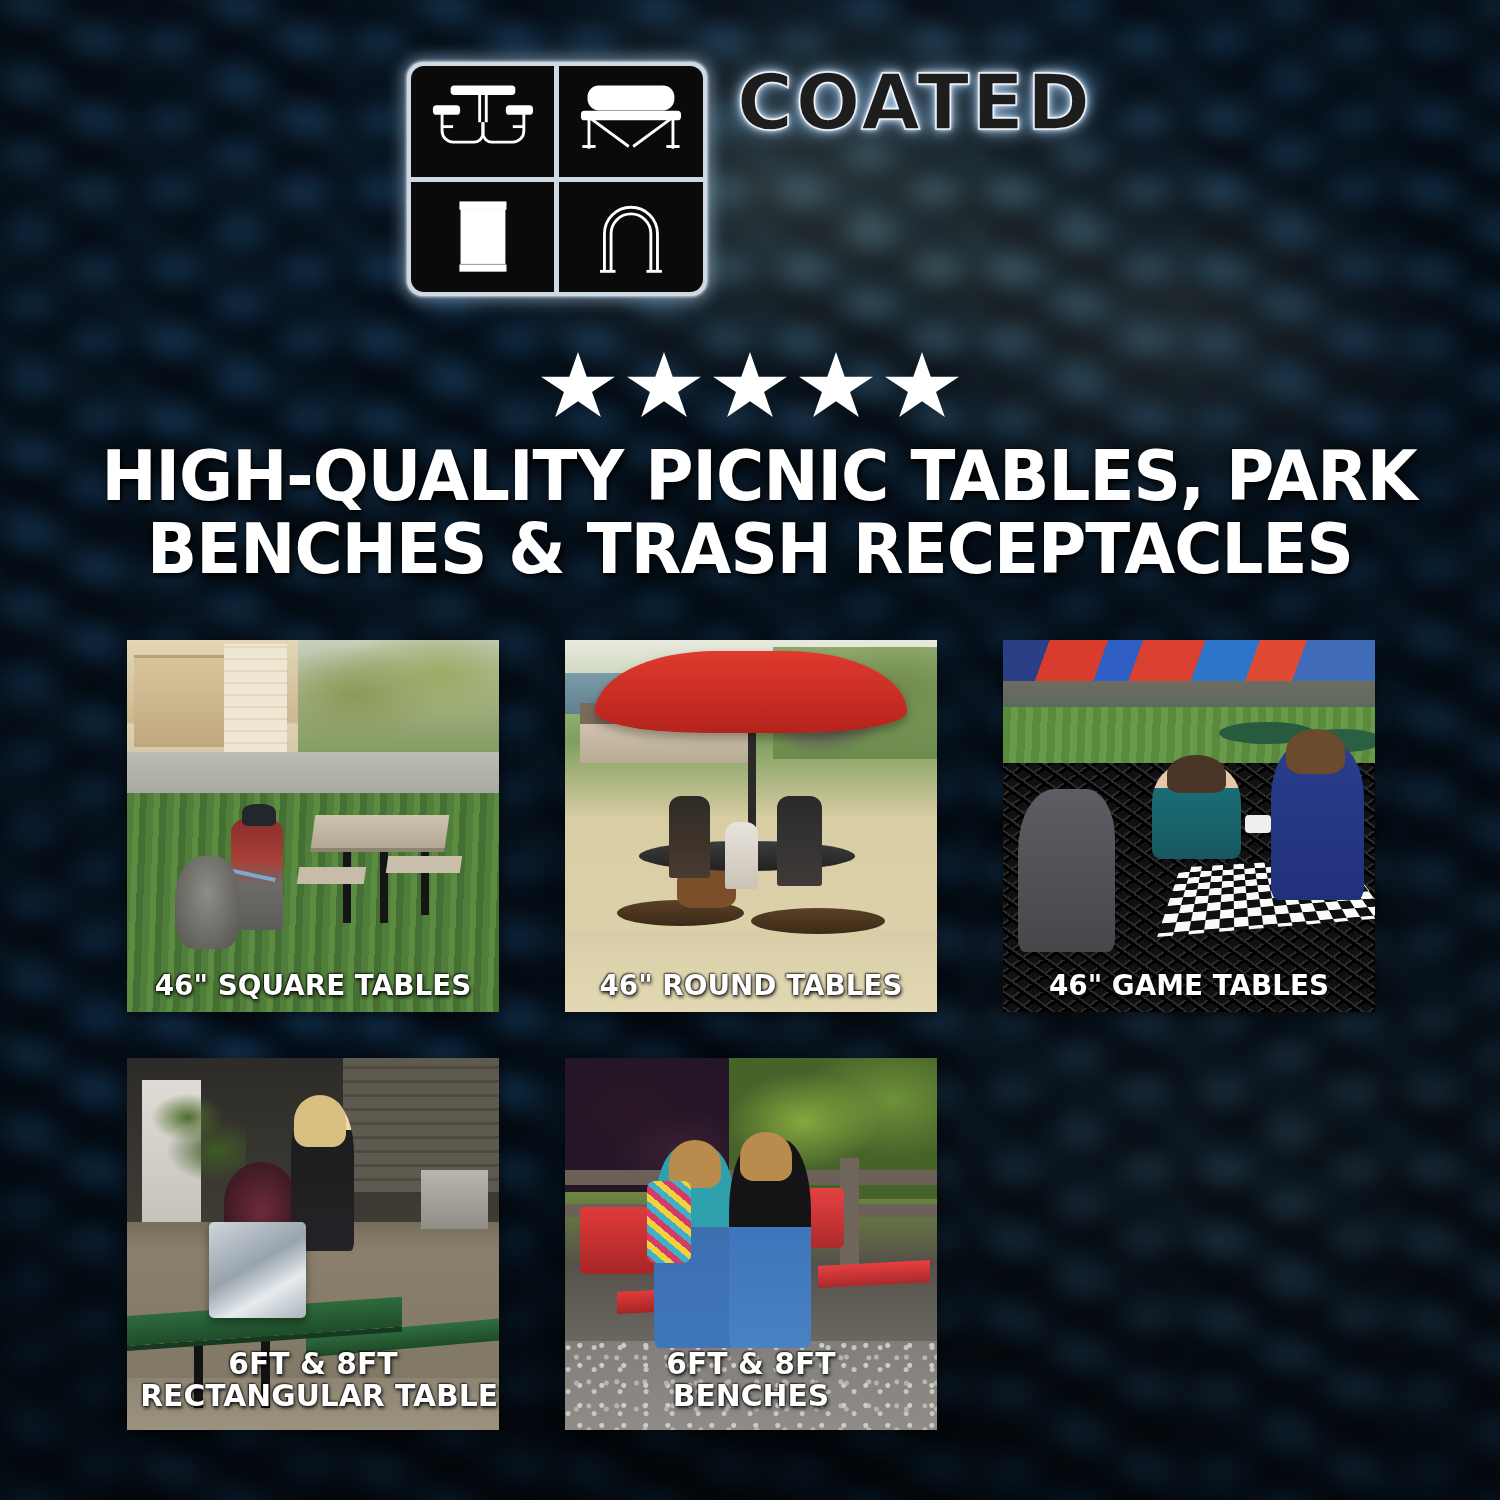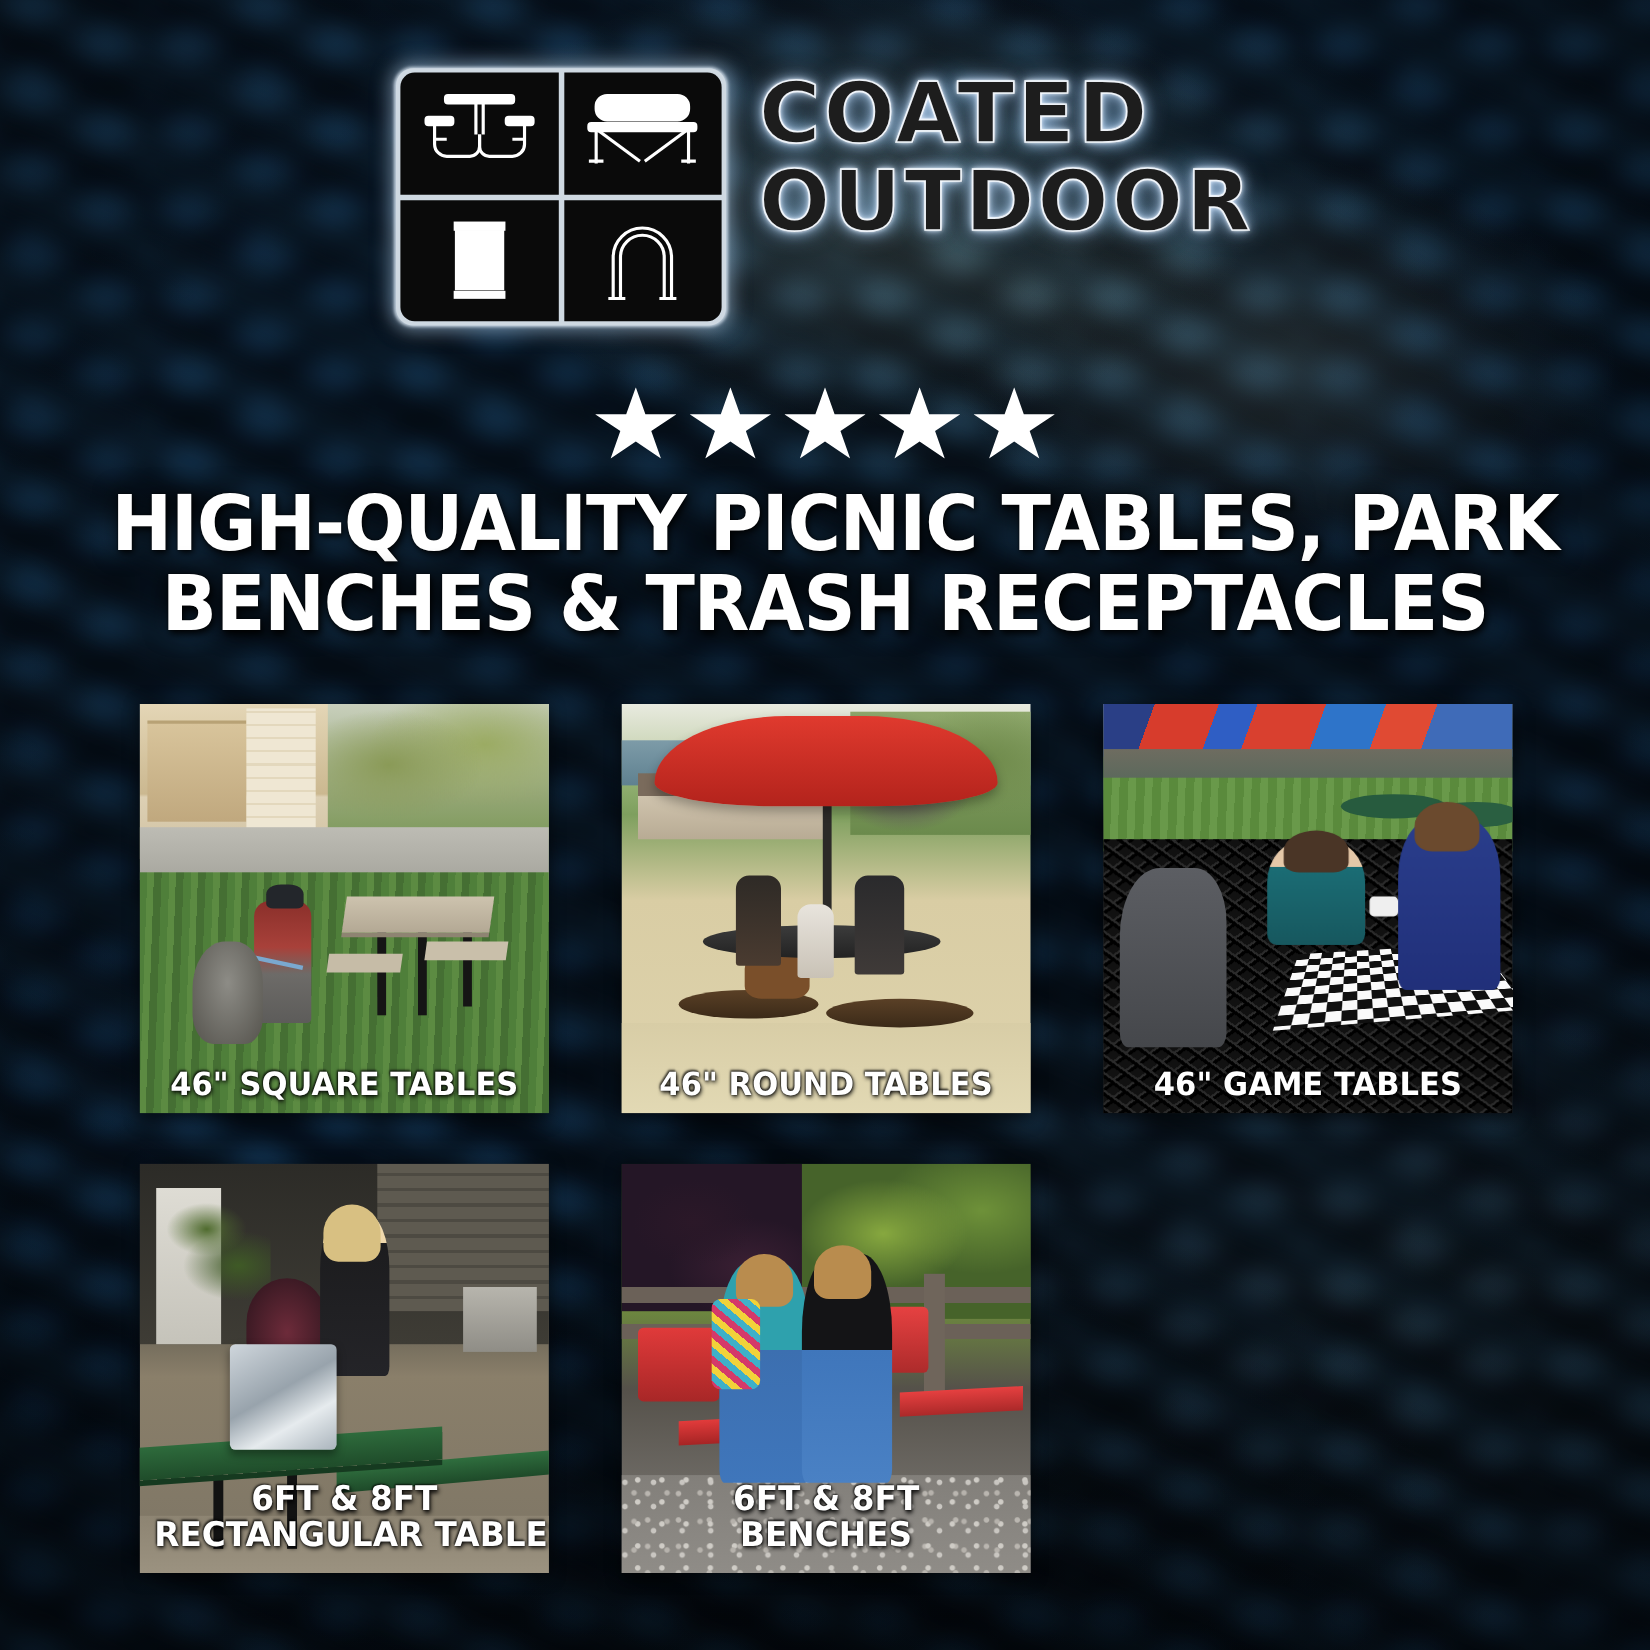--- a/index.html
+++ b/index.html
@@ -366,21 +366,20 @@
             <path d="M32 70 V36 a18 18 0 0 1 36 0 V70"></path>
             <line x1="22" y1="70" x2="36" y2="70"></line>
             <line x1="64" y1="70" x2="78" y2="70"></line>
           </g>
         </svg>
       </div>
     </div>
 
     <div class="logo-words">
       <span class="logo-word w1">COATED</span>
-      <span class="logo-word w2">OUTDOOR</span>
     </div>
   </div>
 
   <div class="stars">
     <span class="star"></span>
     <span class="star"></span>
     <span class="star"></span>
     <span class="star"></span>
     <span class="star"></span>
   </div>

